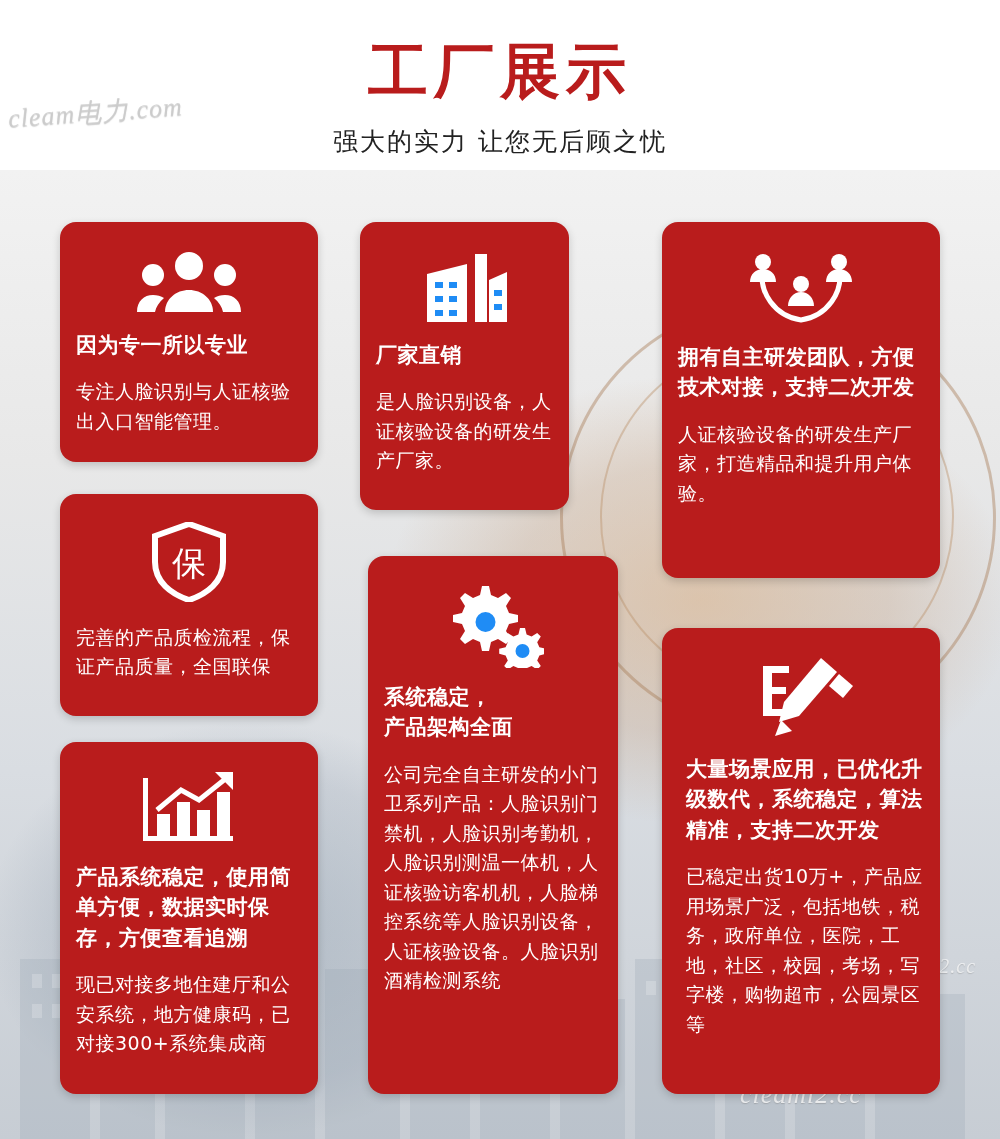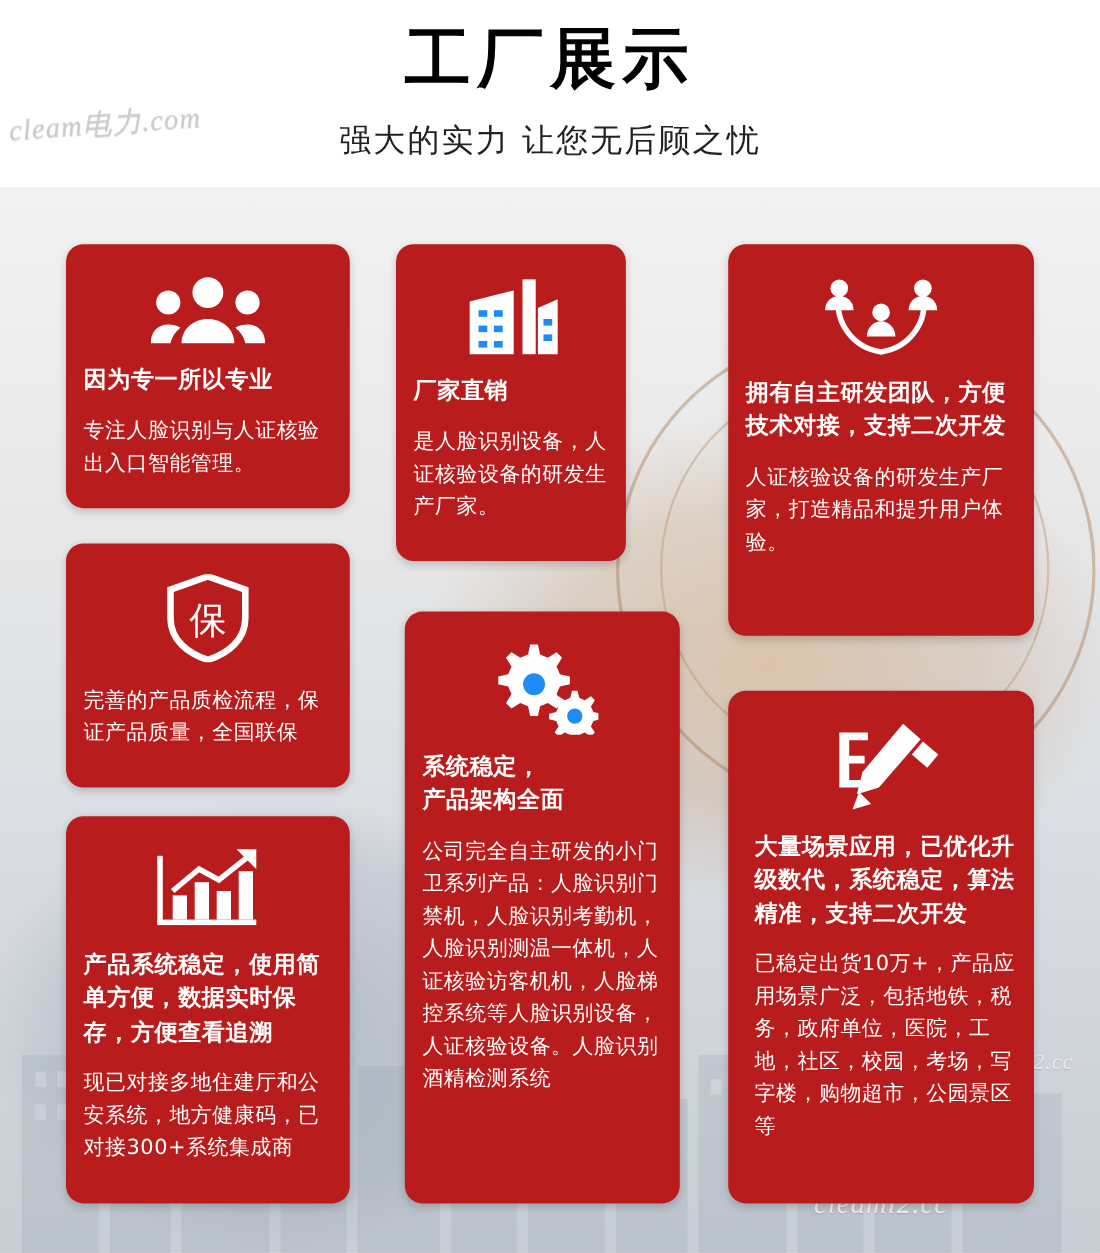--- a/index.html
+++ b/index.html
@@ -77,29 +77,29 @@
   .wm-3 { left: 880px; top: 955px; font-size: 20px; color: rgba(255,255,255,0.7); }
   
   .header {
     position: relative;
     text-align: center;
     padding-top: 18px;
   }
   .title {
     font-size: 60px;
     font-weight: bold;
-    color: #000000;
+    color: #b91c1c;
     letter-spacing: 6px;
     line-height: 1.2;
-    margin: 0;
+    margin: 17px;
     font-family: "DejaVu Sans", "Liberation Sans", sans-serif;
   }
   .subtitle {
     margin-top: 18px;
-    font-size: 29px;
+    font-size: 25px;
     color: #222222;
     letter-spacing: 2px;
     font-family: "DejaVu Sans", "Liberation Sans", sans-serif;
   }
   
   .card {
     position: absolute;
     background: #b91c1c;
     border-radius: 16px;
     box-shadow: 0 3px 8px rgba(0,0,0,0.18);

